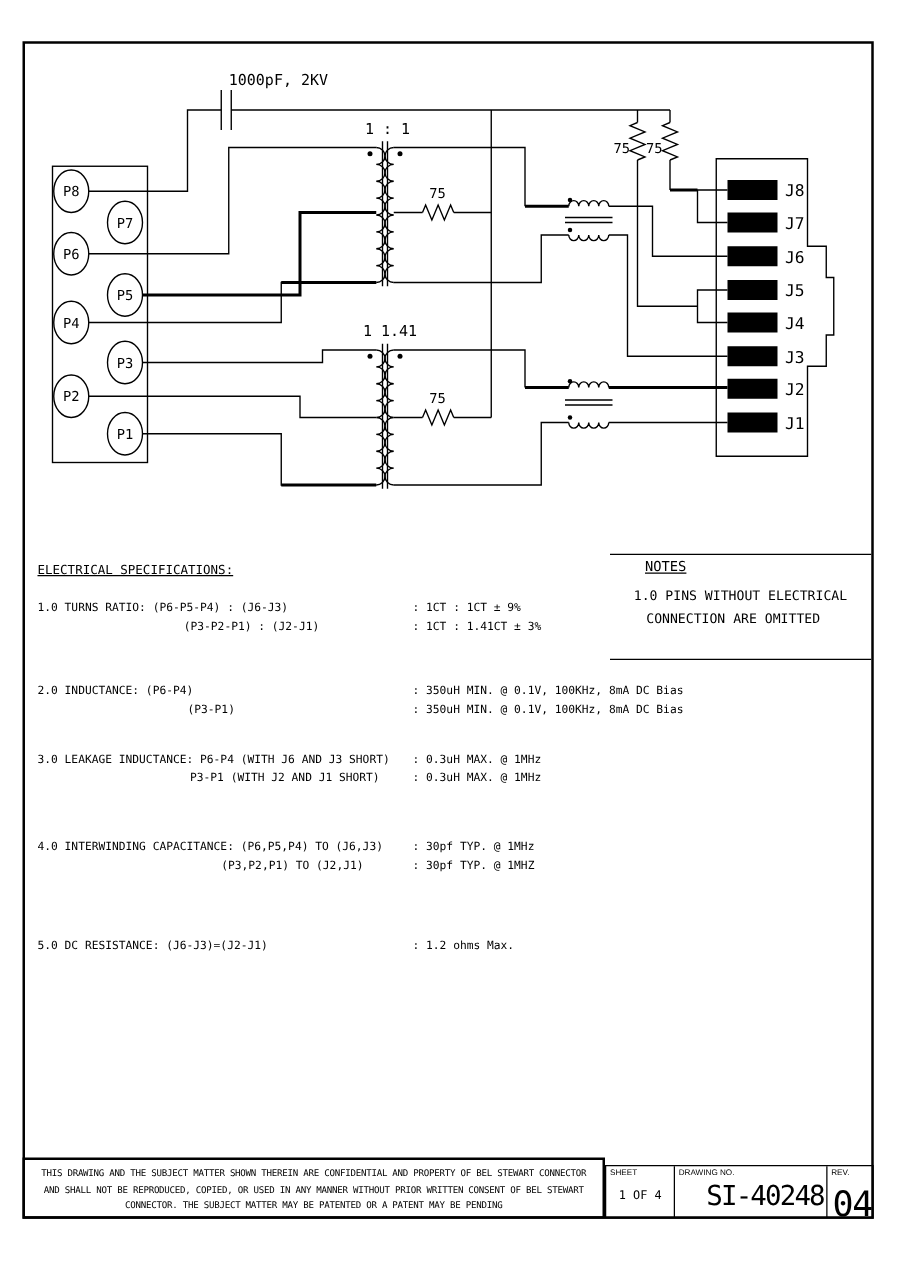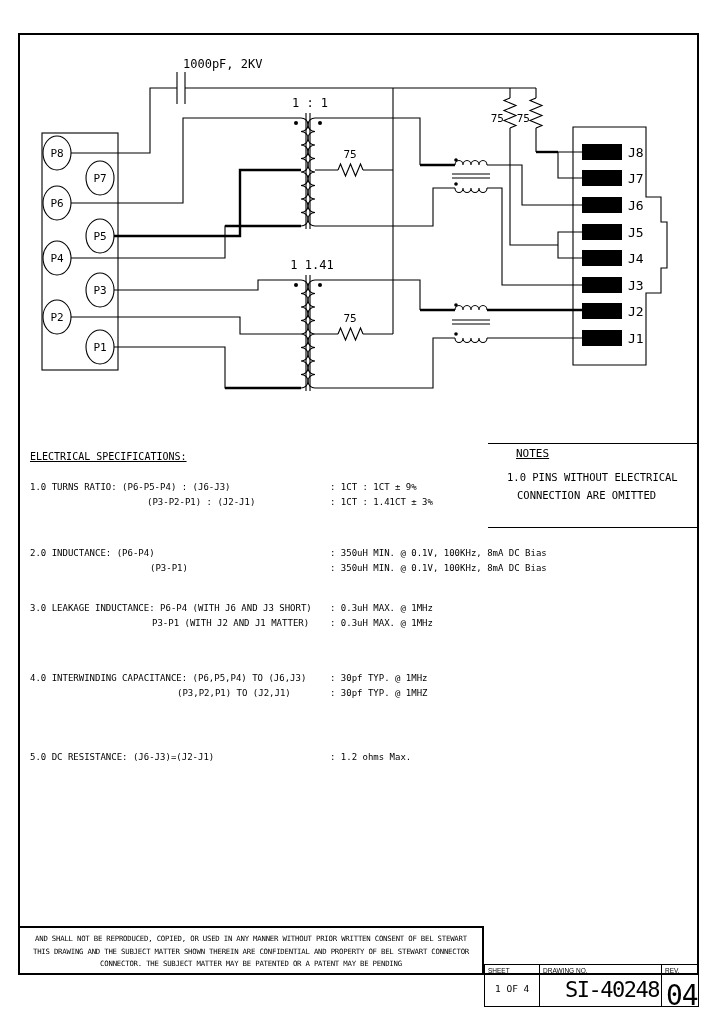--- a/index.html
+++ b/index.html
@@ -17,21 +17,21 @@
   .blk{fill:#000;stroke:none;}
   
   .tblock{position:absolute;left:484px;top:840px;width:215px;height:92px;border:1.5px solid #000;box-sizing:border-box;}
   .company{position:absolute;left:8px;top:14px;font-family:"Liberation Sans",sans-serif;font-size:13px;}
   .addr{position:absolute;left:8px;font-family:"Liberation Sans",sans-serif;font-size:7.5px;}
   .logo{position:absolute;right:8px;top:20px;font-family:"Liberation Sans",sans-serif;
         font-weight:bold;font-style:italic;font-size:25px;letter-spacing:-1.5px;}
   .logo sup{font-size:8px;}
   .url{position:absolute;right:4px;top:64px;font-family:"Liberation Sans",sans-serif;font-weight:bold;font-size:8.5px;}
   .sheetrow{position:absolute;left:484px;top:932px;width:215px;height:43px;border:1.5px solid #000;
-            box-sizing:border-box;display:flex;margin-top:32px;}
+            box-sizing:border-box;display:flex;}
   .cell{position:relative;box-sizing:border-box;height:100%;}
   .cell+.cell{border-left:1.5px solid #000;}
   .cell-label{position:absolute;left:3px;top:2px;font-family:"Liberation Sans",sans-serif;font-size:6.5px;}
   .disc{position:absolute;left:18px;top:926px;width:466px;height:49px;border:2px solid #000;
         box-sizing:border-box;text-align:center;padding-top:5px;}
   .disc div{font-size:7.3px;line-height:12.5px;letter-spacing:-0.2px;}
 </style>
 </head>
 <body>
 
@@ -178,21 +178,21 @@
   <div class="abs cad" style="left:147px;top:497px">(P3-P2-P1) : (J2-J1)</div>
   <div class="abs cad" style="left:330px;top:497px">: 1CT : 1.41CT ± 3%</div>
 
   <div class="abs cad" style="left:30px;top:548px">2.0  INDUCTANCE:  (P6-P4)</div>
   <div class="abs cad" style="left:330px;top:548px">: 350uH MIN. @ 0.1V, 100KHz, 8mA DC Bias</div>
   <div class="abs cad" style="left:150px;top:563px">(P3-P1)</div>
   <div class="abs cad" style="left:330px;top:563px">: 350uH MIN. @ 0.1V, 100KHz, 8mA DC Bias</div>
 
   <div class="abs cad" style="left:30px;top:603px">3.0  LEAKAGE INDUCTANCE: P6-P4 (WITH J6 AND J3 SHORT)</div>
   <div class="abs cad" style="left:330px;top:603px">: 0.3uH MAX. @ 1MHz</div>
-  <div class="abs cad" style="left:152px;top:618px">P3-P1 (WITH J2 AND J1 MATTER)</div>
+  <div class="abs cad" style="left:152px;top:618px">P3-P1 (WITH J2 AND J1 SHORT)</div>
   <div class="abs cad" style="left:330px;top:618px">: 0.3uH MAX. @ 1MHz</div>
 
   <div class="abs cad" style="left:30px;top:673px">4.0  INTERWINDING CAPACITANCE: (P6,P5,P4) TO (J6,J3)</div>
   <div class="abs cad" style="left:330px;top:673px">: 30pf TYP. @ 1MHz</div>
   <div class="abs cad" style="left:177px;top:688px">(P3,P2,P1) TO (J2,J1)</div>
   <div class="abs cad" style="left:330px;top:688px">: 30pf TYP. @ 1MHZ</div>
 
   <div class="abs cad" style="left:30px;top:752px">5.0  DC RESISTANCE: (J6-J3)=(J2-J1)</div>
   <div class="abs cad" style="left:330px;top:752px">: 1.2 ohms Max.</div>
 
@@ -212,17 +212,17 @@
       <div class="cell-label">DRAWING NO.</div>
       <div class="abs" style="right:2px;top:12px;font-size:22px;letter-spacing:-1.5px">SI-40248</div>
     </div>
     <div class="cell" style="width:37px">
       <div class="cell-label">REV.</div>
       <div class="abs" style="left:4px;top:14px;font-size:28px;letter-spacing:-1px">04</div>
     </div>
   </div>
 
   <div class="disc">
+    <div>THIS DRAWING AND THE SUBJECT MATTER SHOWN THEREIN ARE CONFIDENTIAL AND PROPERTY OF BEL STEWART CONNECTOR</div>
     <div>AND SHALL NOT BE REPRODUCED, COPIED, OR USED IN ANY MANNER WITHOUT PRIOR WRITTEN CONSENT OF BEL STEWART</div>
-    <div>THIS DRAWING AND THE SUBJECT MATTER SHOWN THEREIN ARE CONFIDENTIAL AND PROPERTY OF BEL STEWART CONNECTOR</div>
     <div>CONNECTOR.  THE SUBJECT MATTER MAY BE PATENTED OR A PATENT MAY BE PENDING</div>
   </div>
 </div>
 
 </body></html>

